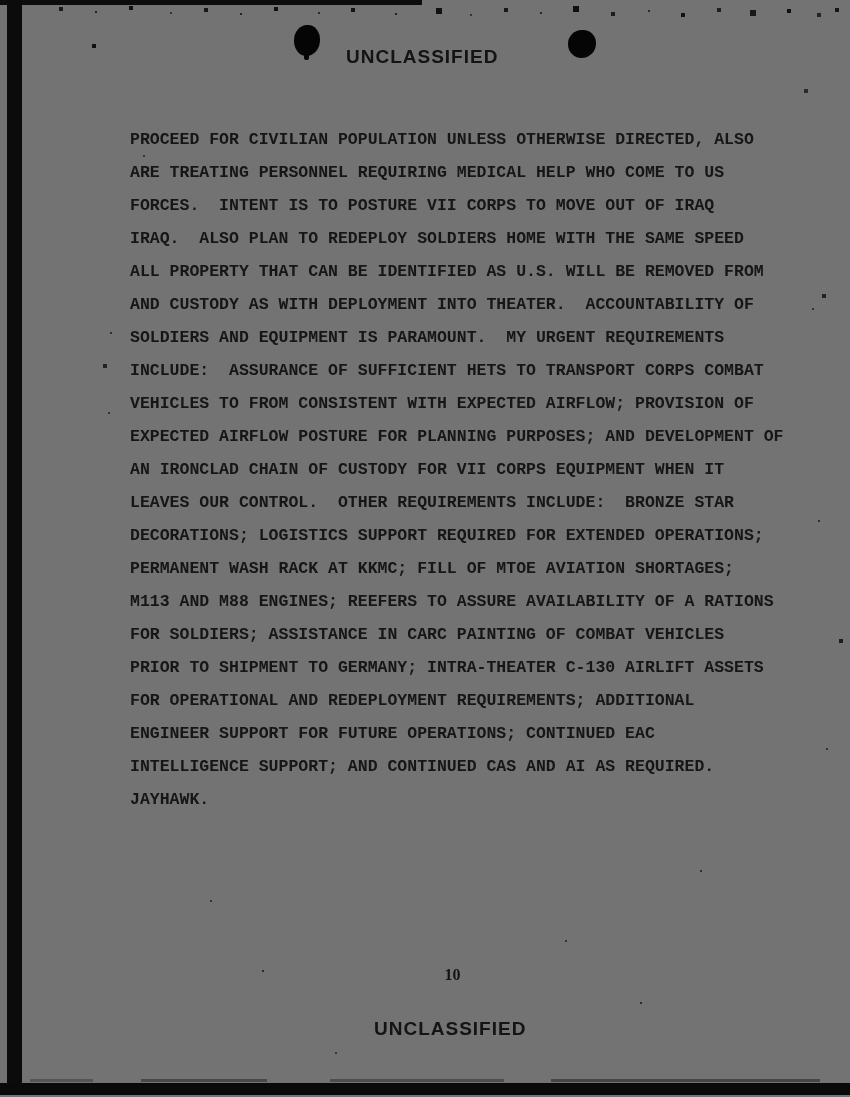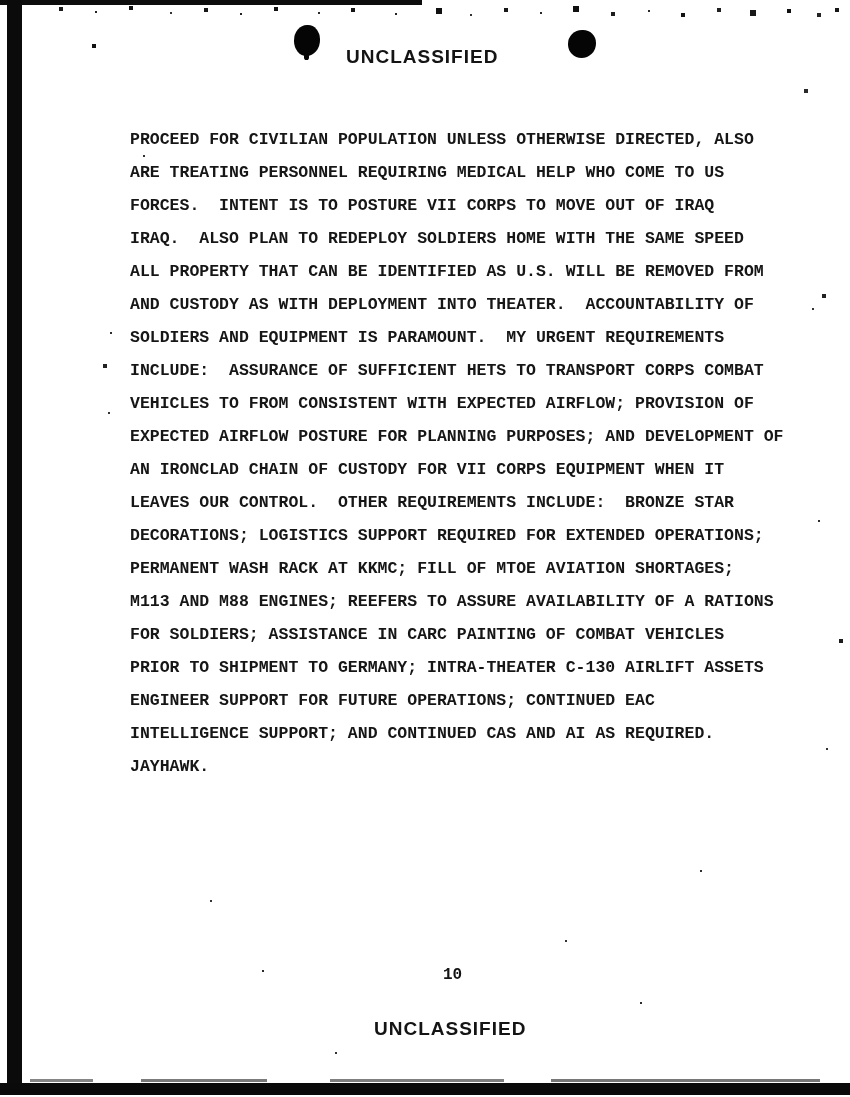--- a/index.html
+++ b/index.html
@@ -1,18 +1,18 @@
 <!DOCTYPE html>
 <html><head>
 <meta charset="utf-8">
 <style>
   html,body { margin:0; padding:0; background:#e9e9e9; }
   #page {
     position:relative; width:850px; height:1097px;
-    background:#ffffff; overflow:hidden;
+    background:#737373; overflow:hidden;
     font-family:"Liberation Sans", sans-serif;
   }
 
   
   .edge-left {
     position:absolute; left:7px; top:0; width:15px; height:1086px;
     background:#0b0b0b;
   }
   .edge-top-line {
     position:absolute; left:0; top:0; width:422px; height:5px;
@@ -66,21 +66,21 @@
   
   .typed-body {
     position:absolute; left:130px; top:96px; width:680px;
     font-family:"Liberation Mono", monospace; font-weight:bold;
     font-size:16.5px; color:#161616;margin-top:27px;
   }
   .body-line { white-space:pre; height:33px; line-height:33px; }
 
   .page-number {
     position:absolute; left:420px; top:966px; width:65px; text-align:center;
-    font-family:Liberation Mono, monospace; font-weight:bold;
+    font-family:Liberation Serif, serif; font-weight:bold;
     font-size:16px; color:#141414;
   }
 </style>
 </head>
 <body>
 
 <div id="page">
 
   <div>
     <div class="edge-top-line"></div>
@@ -107,20 +107,21 @@
       <div class="body-line">INCLUDE:  ASSURANCE OF SUFFICIENT HETS TO TRANSPORT CORPS COMBAT</div>
       <div class="body-line">VEHICLES TO FROM CONSISTENT WITH EXPECTED AIRFLOW; PROVISION OF</div>
       <div class="body-line">EXPECTED AIRFLOW POSTURE FOR PLANNING PURPOSES; AND DEVELOPMENT OF</div>
       <div class="body-line">AN IRONCLAD CHAIN OF CUSTODY FOR VII CORPS EQUIPMENT WHEN IT</div>
       <div class="body-line">LEAVES OUR CONTROL.  OTHER REQUIREMENTS INCLUDE:  BRONZE STAR</div>
       <div class="body-line">DECORATIONS; LOGISTICS SUPPORT REQUIRED FOR EXTENDED OPERATIONS;</div>
       <div class="body-line">PERMANENT WASH RACK AT KKMC; FILL OF MTOE AVIATION SHORTAGES;</div>
       <div class="body-line">M113 AND M88 ENGINES; REEFERS TO ASSURE AVAILABILITY OF A RATIONS</div>
       <div class="body-line">FOR SOLDIERS; ASSISTANCE IN CARC PAINTING OF COMBAT VEHICLES</div>
       <div class="body-line">PRIOR TO SHIPMENT TO GERMANY; INTRA-THEATER C-130 AIRLIFT ASSETS</div>
+      <div class="body-line">FOR OPERATIONAL AND REDEPLOYMENT REQUIREMENTS; ADDITIONAL</div>
       <div class="body-line">ENGINEER SUPPORT FOR FUTURE OPERATIONS; CONTINUED EAC</div>
       <div class="body-line">INTELLIGENCE SUPPORT; AND CONTINUED CAS AND AI AS REQUIRED.</div>
       <div class="body-line">JAYHAWK.</div>
     </div>
 
   <div>
     <div class="page-number">10</div>
     <div class="classification bottom">UNCLASSIFIED</div>
   </div>
 

